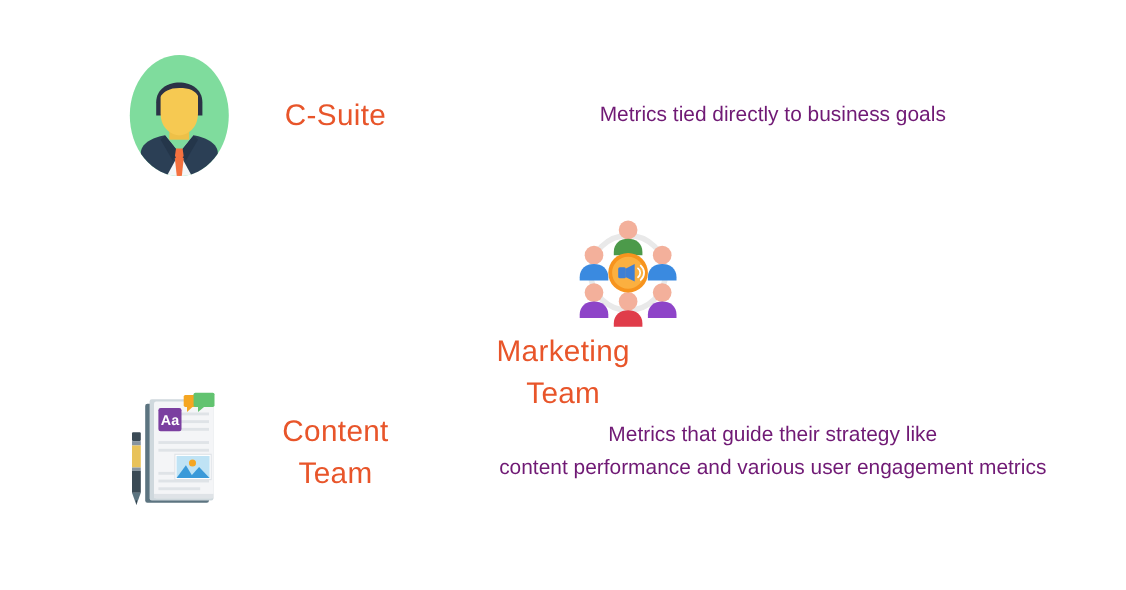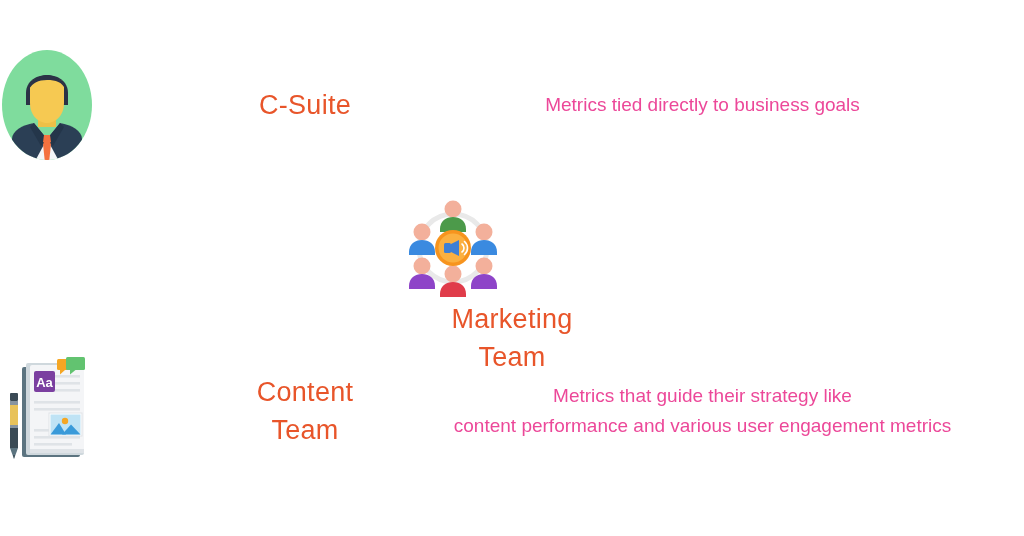--- a/index.html
+++ b/index.html
@@ -32,41 +32,41 @@
   .row-csuite     { top: 46px;  height: 118px; }
   .row-marketing  { top: 196px; height: 112px; flex-direction: column; }
   .row-content    { top: 352px; height: 118px; }
 
   
   .icon-cell {
     width: 210px;
     min-width: 210px;
     display: flex;
     align-items: center;
-    justify-content: flex-start;
+    justify-content: flex-end;
   }
 
   
   .label-cell {
     width: 190px;
     min-width: 190px;
     text-align: center;
     color: #e8552a;
     font-size: 27px;
     line-height: 38px;
     font-weight: 400;
     letter-spacing: 0.3px;
     white-space: pre-line;
   }
 
   
   .desc-cell {
     flex: 1;
     text-align: center;
-    color: #ec4899;
+    color: #701a75;
     font-size: 19px;
     line-height: 30px;
     font-weight: 400;
     white-space: pre-line;
     padding-right: 19px;
   }
 
   .svg-icon { display: block; }
 </style>
 </head>

